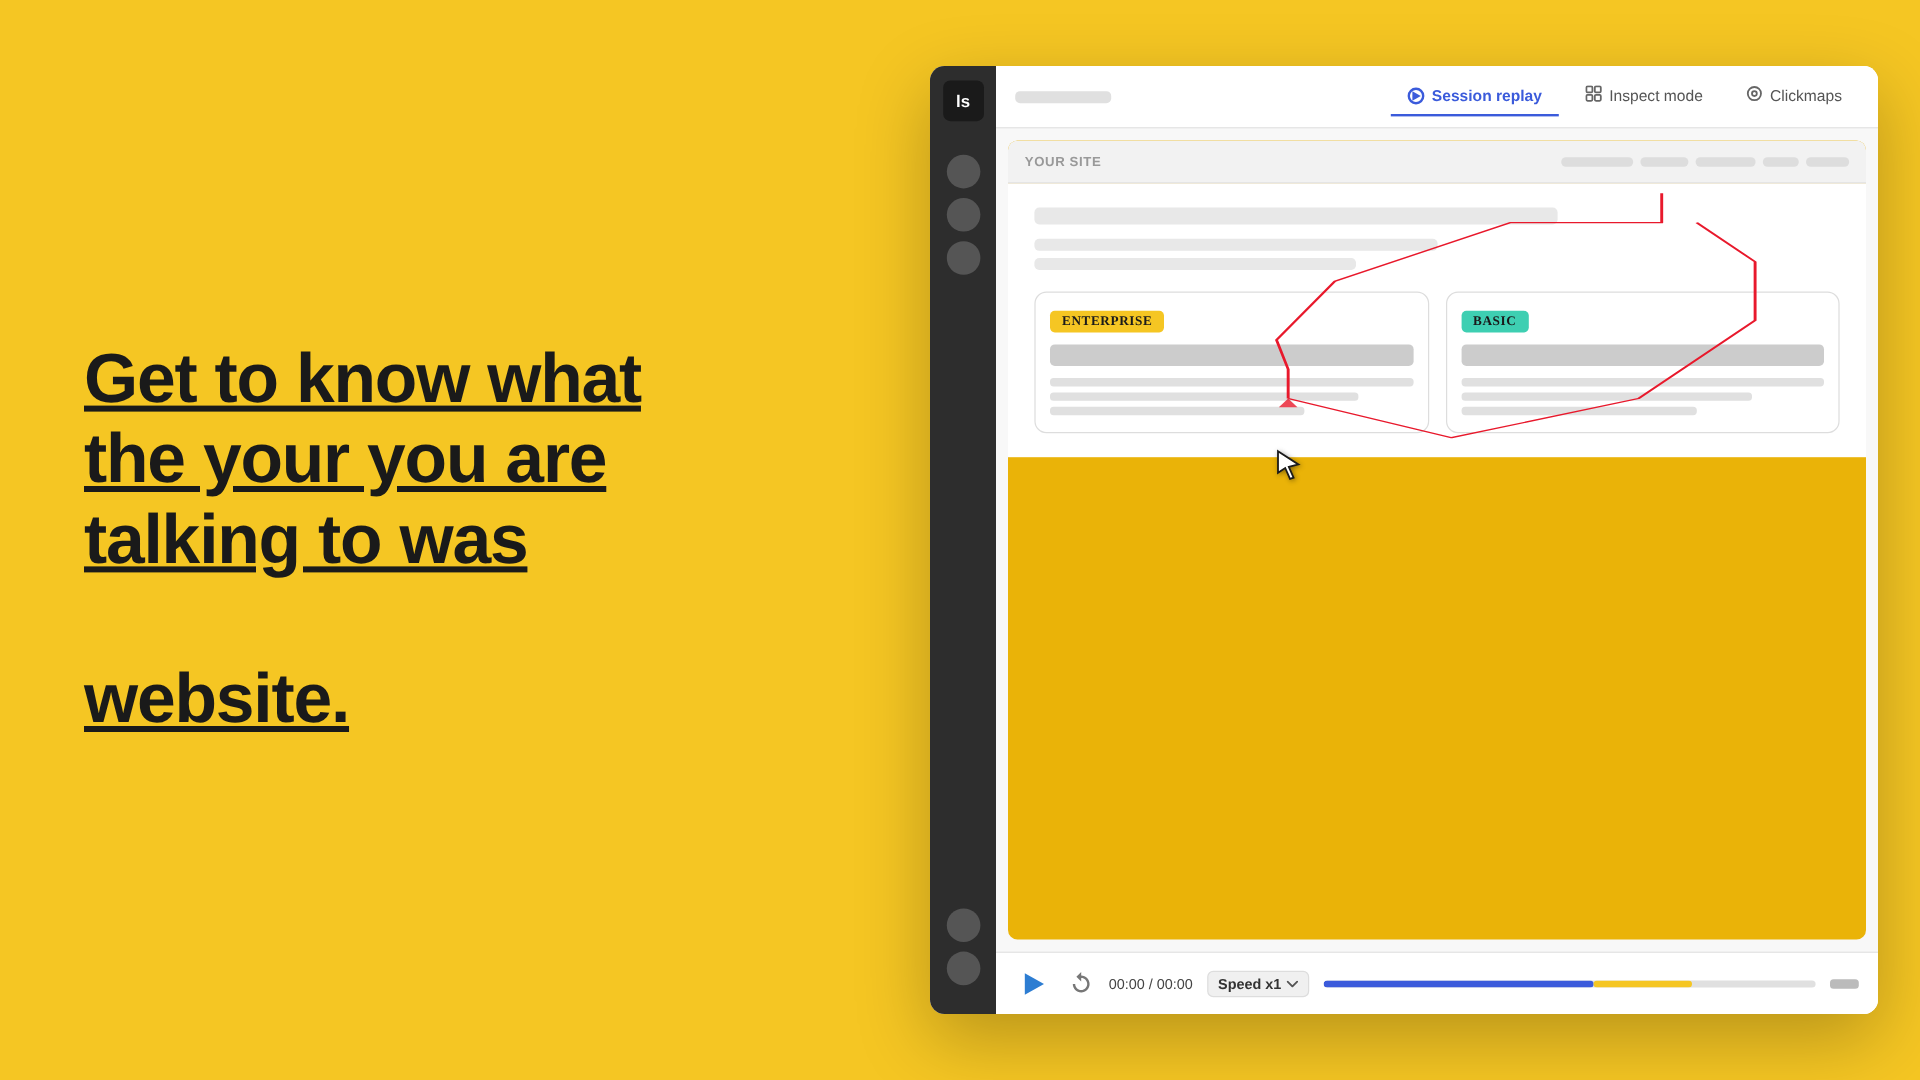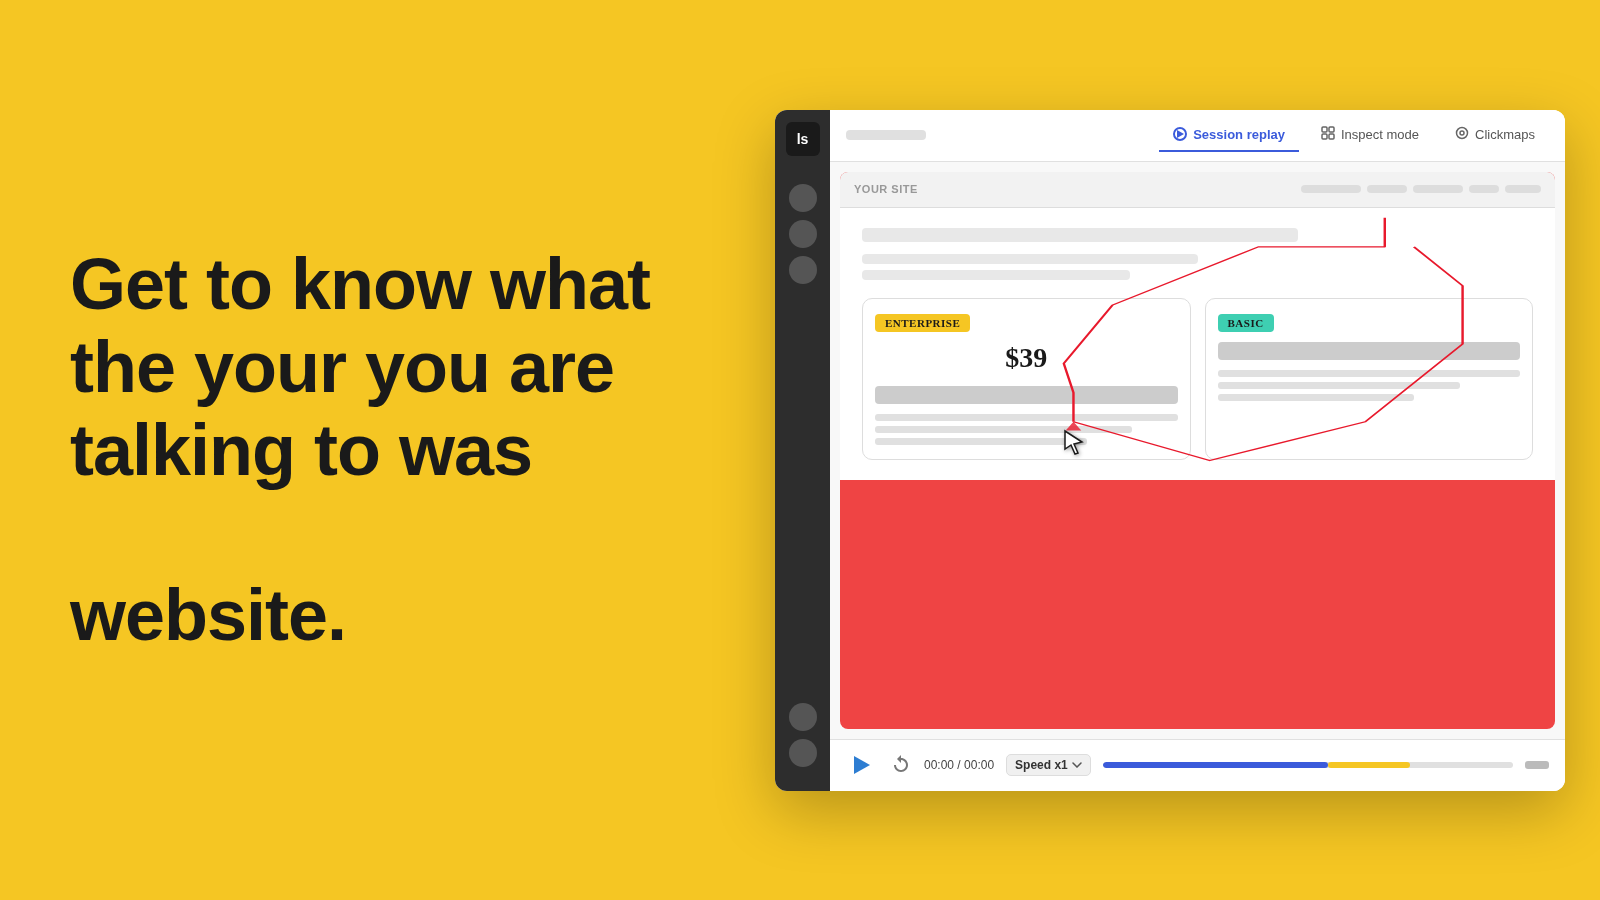--- a/index.html
+++ b/index.html
@@ -15,43 +15,44 @@
     .left-panel {
       width: 740px;
       height: 900px;
       background: #F5C623;
       display: flex;
       align-items: center;
       padding: 80px 70px;
       flex-shrink: 0;
     }
     .hero-text {
-      font-size: 72px;
+      font-size: 58px;
       font-weight: 900;
       color: #1a1a1a;
       line-height: 1.15;
       letter-spacing: -1px;
+      text-decoration: underline;
     }
 
     
     .right-panel {
       width: 860px;
       height: 900px;
       background: #F5C623;
       display: flex;
       align-items: center;
       justify-content: center;
       position: relative;
       flex-shrink: 0;
     }
 
     
     .app-window {
       width: 790px;
-      height: 681px;
+      height: 790px;
       background: #f0f0f0;
       border-radius: 12px;
       box-shadow: 0 20px 60px rgba(0,0,0,0.25);
       overflow: hidden;
       display: flex;
       position: relative;
     }
 
     
     .sidebar {
@@ -140,21 +141,21 @@
       border-style: solid;
       border-width: 4px 0 4px 7px;
       border-color: transparent transparent transparent currentColor;
       border-radius: 0;
       margin-left: 1px;
     }
 
     
     .browser-area {
       flex: 1;
-      background: #ef4444;
+      background: #eab308;
       margin: 10px;
       border-radius: 8px;
       overflow: hidden;
       position: relative;
     }
     .browser-topbar {
       height: 36px;
       background: #f2f2f2;
       border-bottom: 1px solid #ddd;
       display: flex;
@@ -431,21 +432,20 @@
         <div class="browser-body">
 
           <div class="skeleton-line" style="width: 65%; height:14px; margin-bottom:12px;"></div>
           <div class="skeleton-line" style="width: 50%; margin-bottom:6px;"></div>
           <div class="skeleton-line" style="width: 40%; margin-bottom:18px;"></div>
 
           <div class="pricing-row">
 
             <div class="pricing-card">
               <div class="card-badge badge-enterprise">ENTERPRISE</div>
-              <div class="card-price">$39</div>
               <div class="card-btn"></div>
               <div class="card-lines">
                 <div class="card-line" style="width:100%"></div>
                 <div class="card-line" style="width:85%"></div>
                 <div class="card-line" style="width:70%"></div>
               </div>
             </div>
 
             <div class="pricing-card">
               <div class="card-badge badge-normal">BASIC</div>

